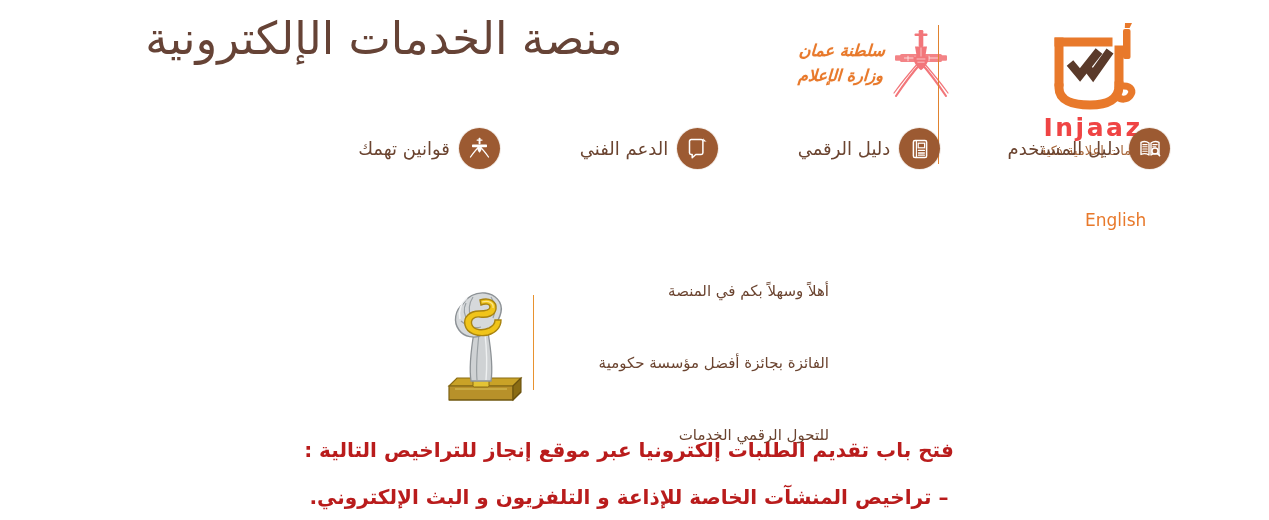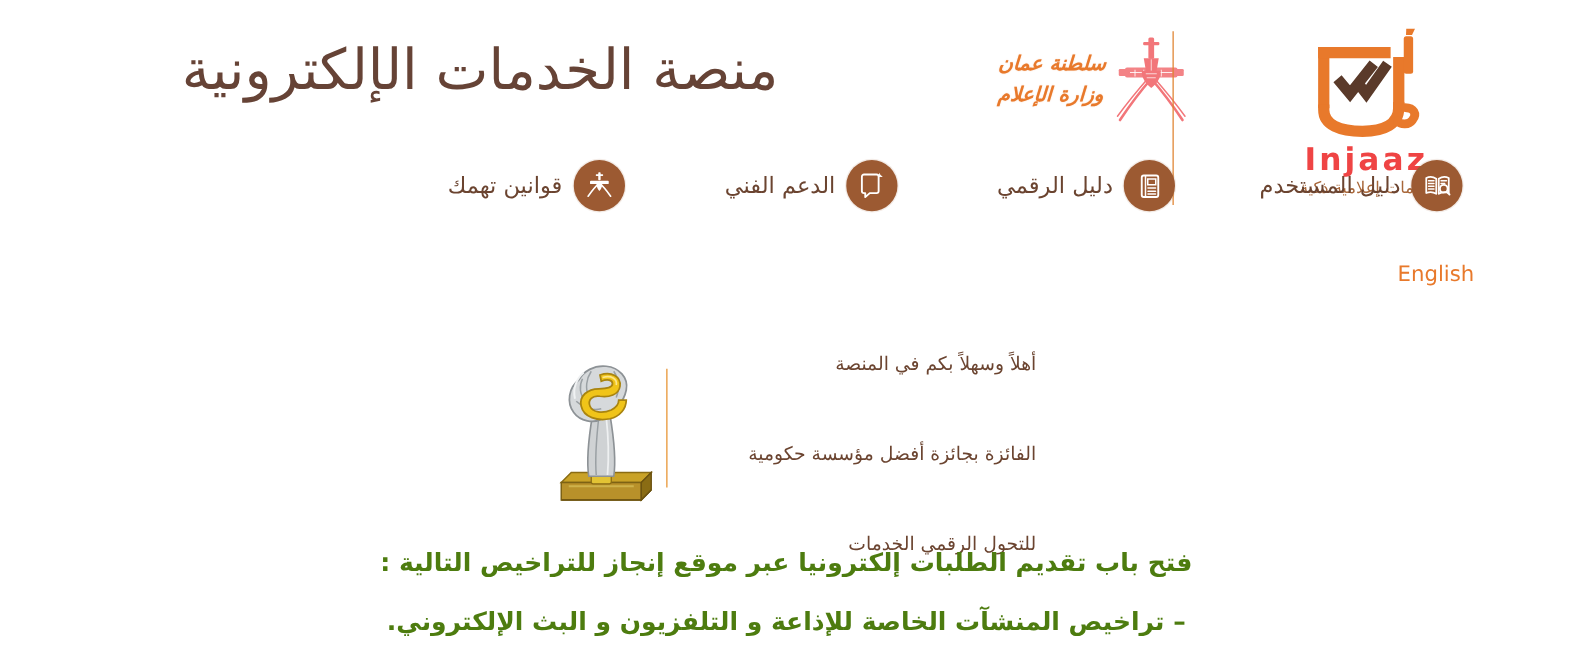--- a/index.html
+++ b/index.html
@@ -22,21 +22,21 @@
     position: absolute;
     left: 0; top: 0;
     width: 1269px;
     height: 190px;
   }
 
   
   .platform-title {
     position: absolute;
     right: 555px;
-    top: 23px;
+    top: 6px;
     width: 660px;
     text-align: center;
     font-size: 45px;
     line-height: 1.45;
     font-weight: 400;
     color: #664336;
     letter-spacing: 0.5px;
     white-space: nowrap;
     direction: rtl;
   }
@@ -167,21 +167,20 @@
   
   .lang-switch {
     position: absolute;
     left: 1085px;
     top: 210px;
     font-size: 17px;
     color: #e8792b;
     cursor: pointer;
     font-family: "DejaVu Sans", "Liberation Sans", sans-serif;
     direction: ltr;
-    margin-left: 33px;
   }
 
   
   .welcome-block {
     position: absolute;
     right: 440px;
     top: 272px;
     width: 400px;
     height: 140px;
     display: flex;
@@ -218,21 +217,21 @@
     position: absolute;
     right: 290px;
     top: 440px;
     width: 700px;
     text-align: center;
     direction: rtl;
   }
   .announce-line {
     font-size: 20px;
     font-weight: 700;
-    color: #4d7c0f;
+    color: #b91c1c;
     line-height: 1;
     white-space: nowrap;
     direction: rtl;
   }
   .announce-line.l1 { margin-bottom: 27px; }
 </style>
 </head>
 <body>
 
 <div class="header-band">

